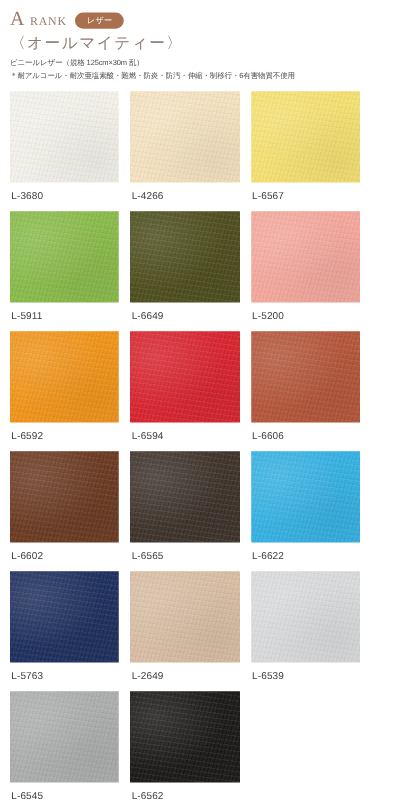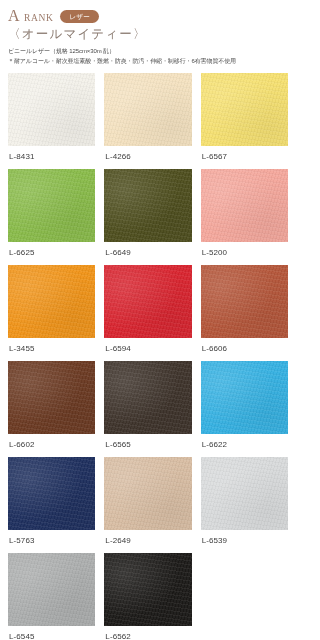--- a/index.html
+++ b/index.html
@@ -132,45 +132,45 @@
   <div class="almighty-title">〈オールマイティー〉</div>
   <div class="spec-lines">
     <div class="spec-line">ビニールレザー（規格 125cm×30m 乱）</div>
     <div class="spec-line">＊耐アルコール・耐次亜塩素酸・難燃・防炎・防汚・伸縮・制移行・6有害物質不使用</div>
   </div>
 </div>
 
 <div class="swatch-grid">
     <div class="swatch-cell">
       <div class="swatch-chip" style="background-color: rgb(243, 241, 234);"></div>
-      <div class="swatch-label">L-8431</div>
+      <div class="swatch-label">L-3680</div>
     </div>
     <div class="swatch-cell">
       <div class="swatch-chip" style="background-color: rgb(244, 226, 192);"></div>
       <div class="swatch-label">L-4266</div>
     </div>
     <div class="swatch-cell">
       <div class="swatch-chip" style="background-color: rgb(245, 224, 113);"></div>
       <div class="swatch-label">L-6567</div>
     </div>
     <div class="swatch-cell">
       <div class="swatch-chip" style="background-color: rgb(137, 187, 74);"></div>
-      <div class="swatch-label">L-6625</div>
+      <div class="swatch-label">L-5911</div>
     </div>
     <div class="swatch-cell">
       <div class="swatch-chip" style="background-color: rgb(78, 78, 30);"></div>
       <div class="swatch-label">L-6649</div>
     </div>
     <div class="swatch-cell">
       <div class="swatch-chip" style="background-color: rgb(244, 167, 156);"></div>
       <div class="swatch-label">L-5200</div>
     </div>
     <div class="swatch-cell">
       <div class="swatch-chip" style="background-color: rgb(240, 148, 25);"></div>
-      <div class="swatch-label">L-3455</div>
+      <div class="swatch-label">L-6592</div>
     </div>
     <div class="swatch-cell">
       <div class="swatch-chip" style="background-color: rgb(216, 36, 47);"></div>
       <div class="swatch-label">L-6594</div>
     </div>
     <div class="swatch-cell">
       <div class="swatch-chip" style="background-color: rgb(180, 86, 58);"></div>
       <div class="swatch-label">L-6606</div>
     </div>
     <div class="swatch-cell">

